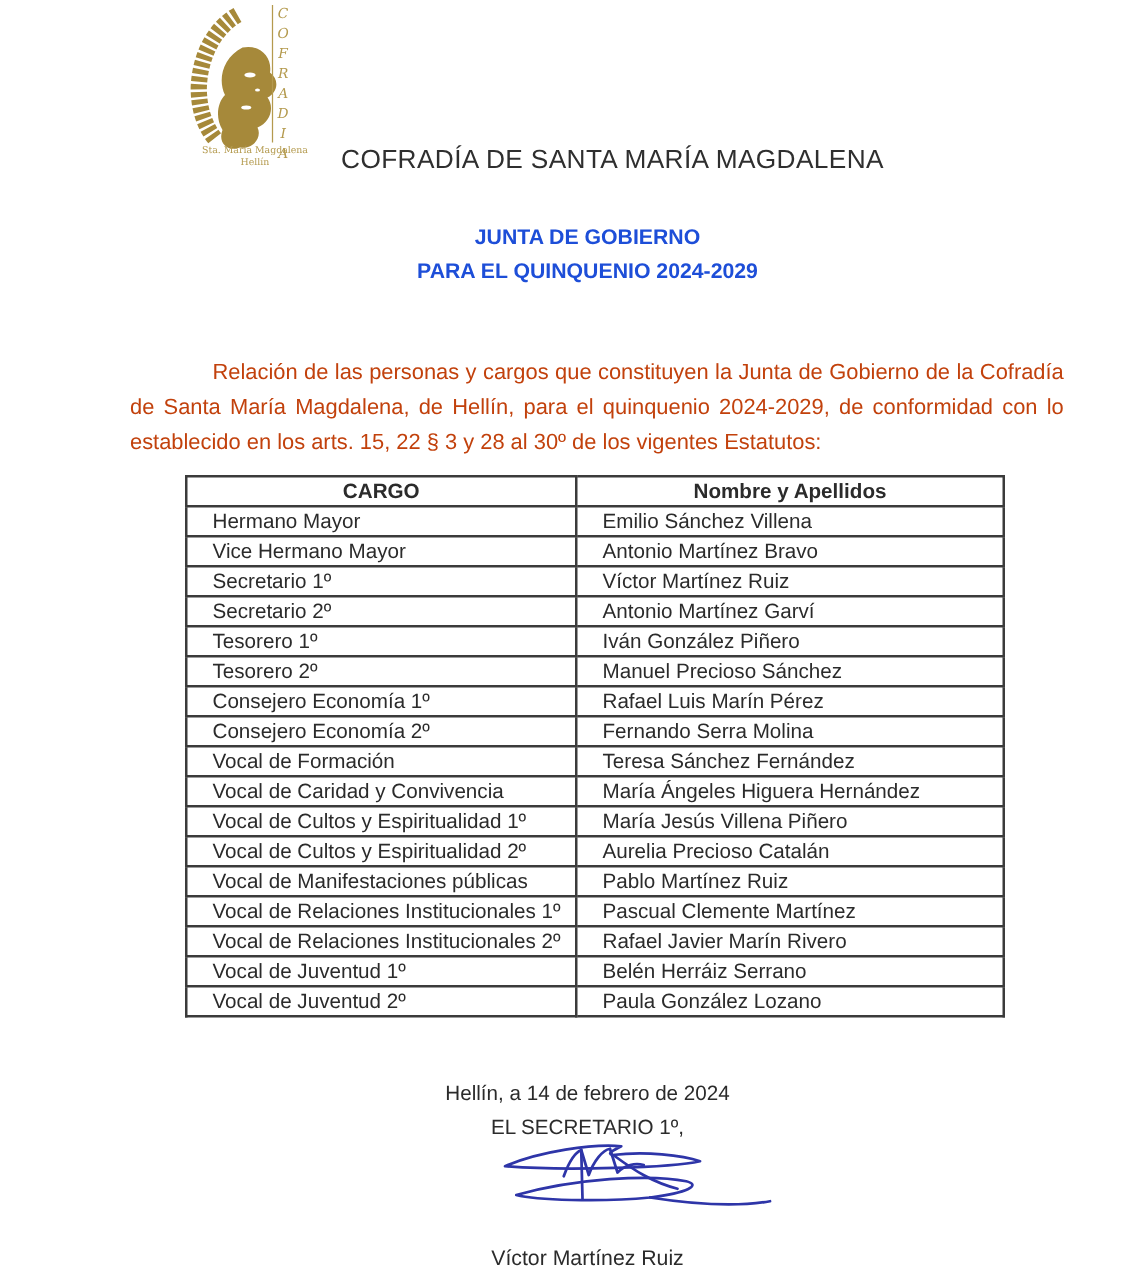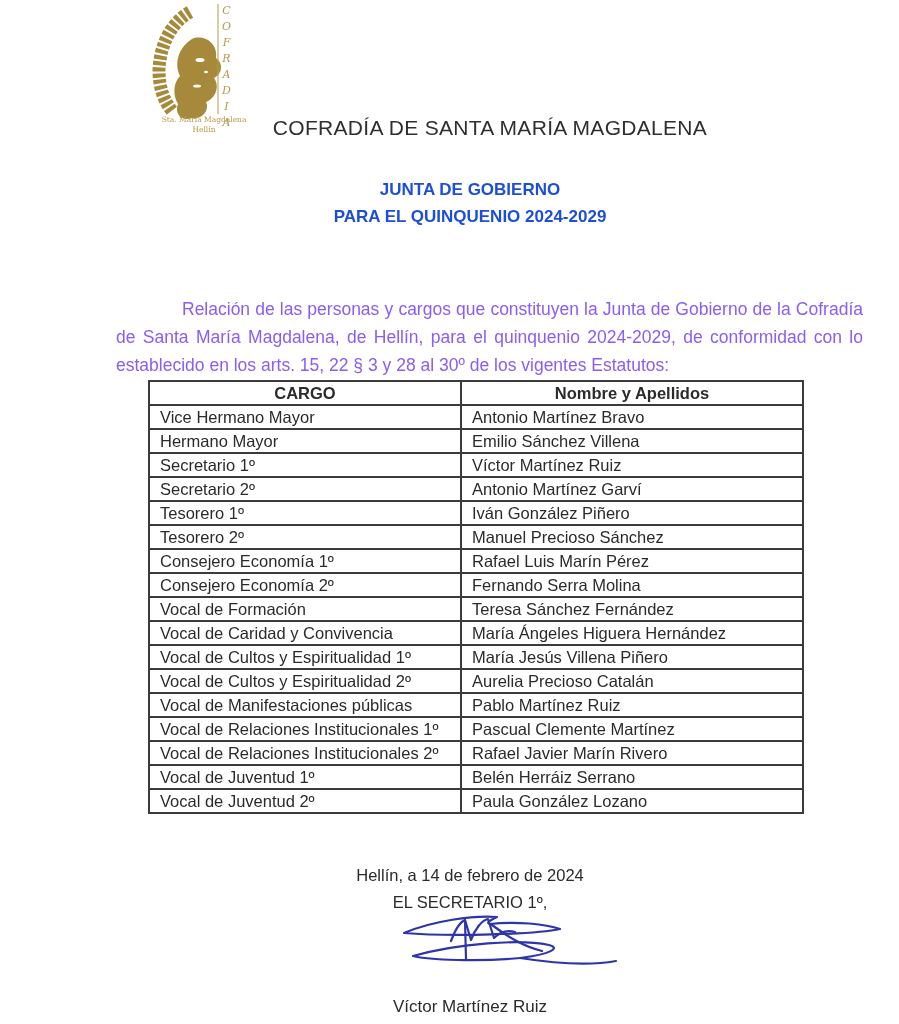--- a/index.html
+++ b/index.html
@@ -26,34 +26,34 @@
   .title{
     position:absolute;top:116px;left:100px;width:780px;text-align:center;
     font-size:21px;letter-spacing:.3px;color:#2f2f2f;
   }
   .subtitle{
     position:absolute;top:176px;left:40px;width:860px;text-align:center;
     font-size:17px;font-weight:bold;line-height:27px;color:#1d4ed8;
   }
   
   .intro{
-    position:absolute;top:279px;left:100px;width:747px;margin:16px;
+    position:absolute;top:279px;left:100px;width:747px;margin:4px;
     font-size:17.5px;line-height:28px;text-align:justify;text-indent:66px;
-    color:#8b5cf6;
+    color:#c2410c;
   }
   
   table.junta{
     position:absolute;top:380px;left:148px;width:654px;
     border-collapse:collapse;table-layout:fixed;
     font-size:16.5px;color:#2b2b2b;
   }
   table.junta col.c1{width:312px;}
   table.junta col.c2{width:342px;}
   table.junta th,table.junta td{
-    border:2px solid #3b3b3b;height:22px;padding:0 10px;
+    border:2px solid #3b3b3b;height:22px;padding:0 20px;
     overflow:hidden;white-space:nowrap;
   }
   table.junta th{font-weight:bold;text-align:center;}
   table.junta td{text-align:left;}
   
   .closing{
     position:absolute;top:862px;left:40px;width:860px;text-align:center;
     font-size:16.5px;line-height:27px;color:#2b2b2b;
   }
   .sig{position:absolute;top:906px;left:392px;}
@@ -103,26 +103,26 @@
         <col class="c2">
       </colgroup>
     <thead>
       <tr>
         <th>CARGO</th>
         <th>Nombre y Apellidos</th>
       </tr>
     </thead>
     <tbody>
         <tr>
+          <td>Hermano Mayor</td>
+          <td>Emilio Sánchez Villena</td>
+        </tr>
+        <tr>
           <td>Vice Hermano Mayor</td>
           <td>Antonio Martínez Bravo</td>
-        </tr>
-        <tr>
-          <td>Hermano Mayor</td>
-          <td>Emilio Sánchez Villena</td>
         </tr>
         <tr>
           <td>Secretario 1º</td>
           <td>Víctor Martínez Ruiz</td>
         </tr>
         <tr>
           <td>Secretario 2º</td>
           <td>Antonio Martínez Garví</td>
         </tr>
         <tr>

